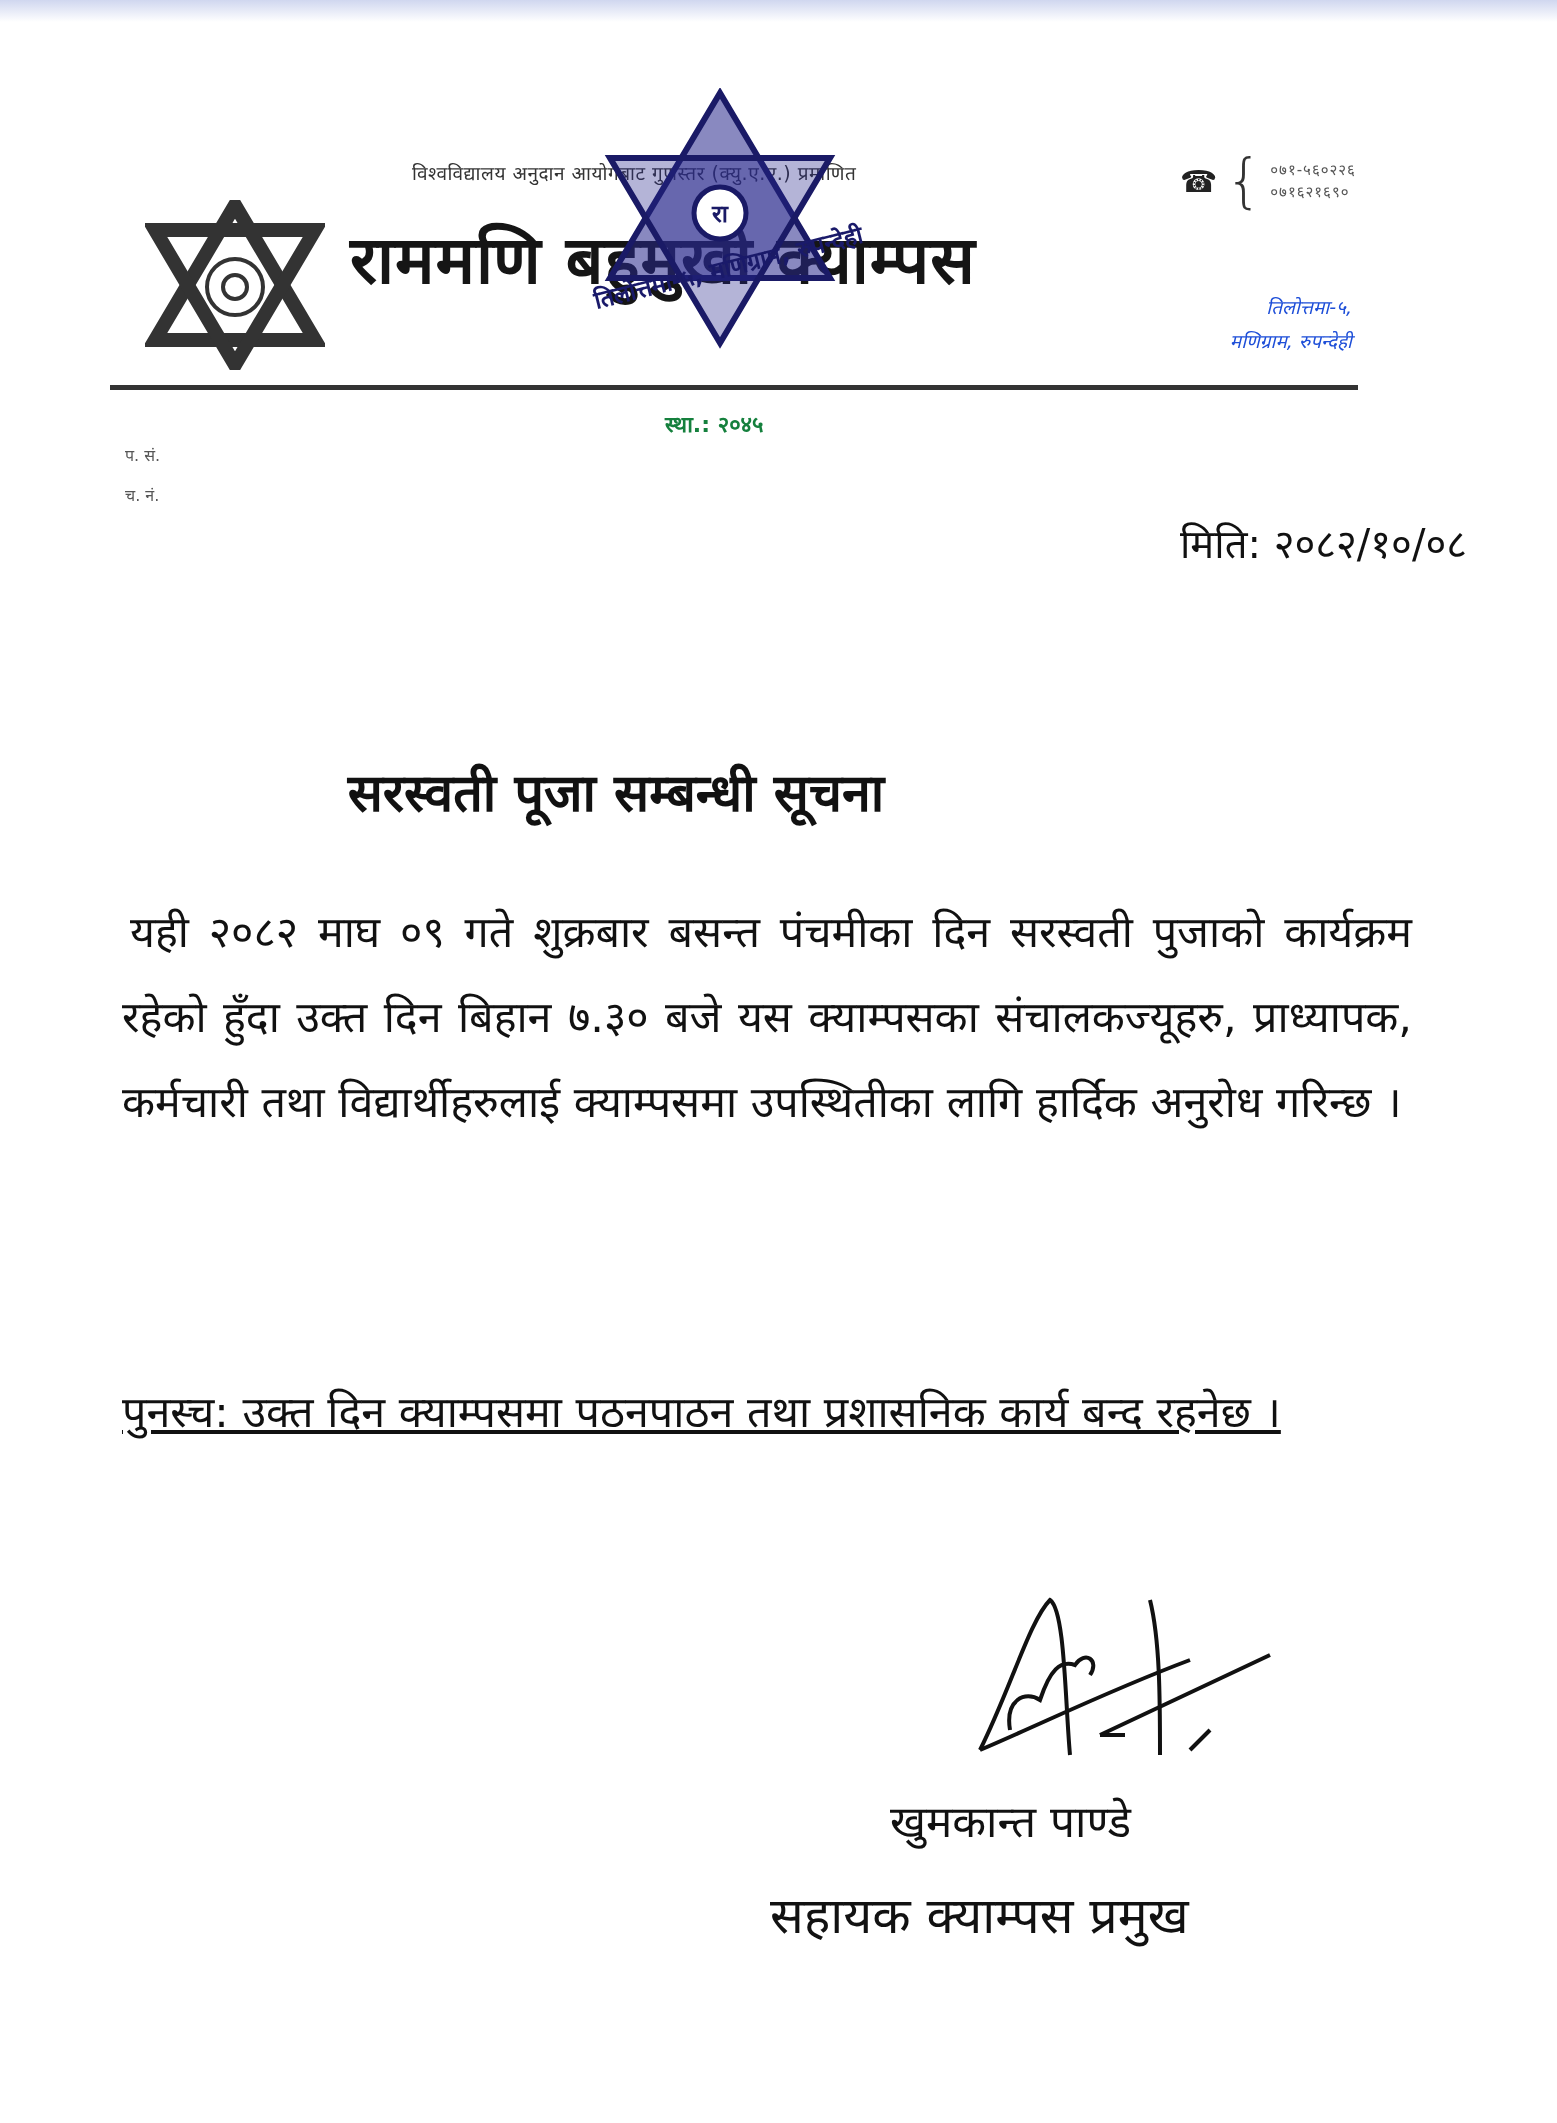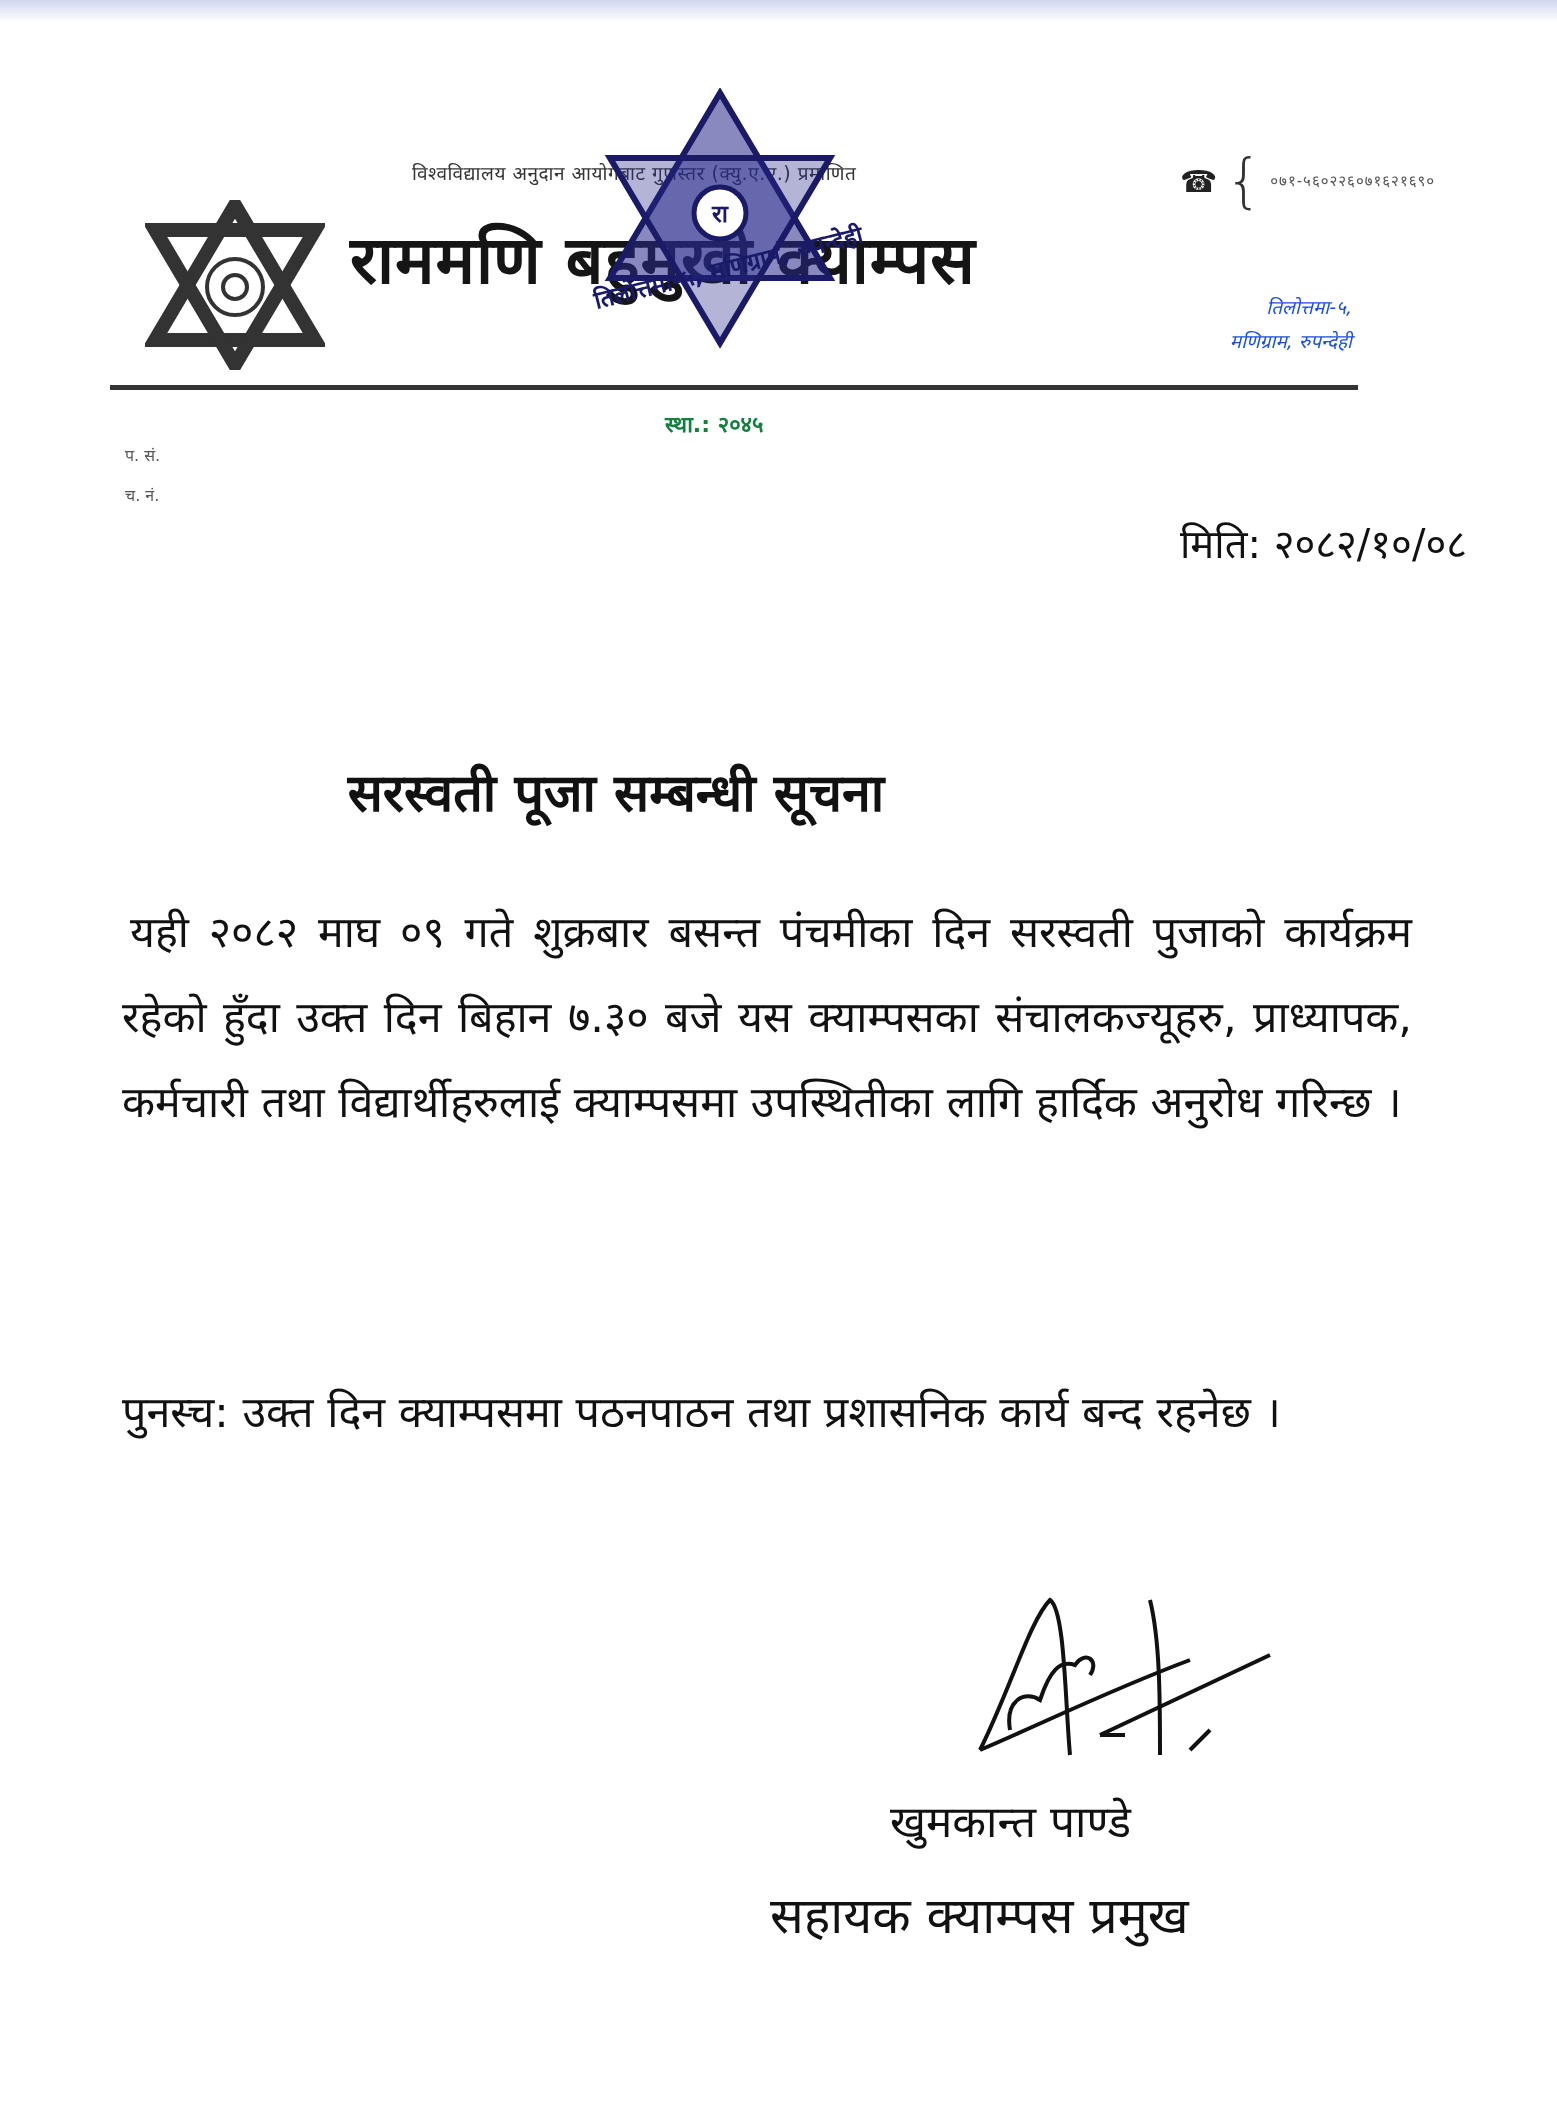--- a/index.html
+++ b/index.html
@@ -8,30 +8,30 @@
   .scan-noise { position:absolute; left:0; top:0; width:1557px; height:22px;
     background:linear-gradient(to bottom, rgba(120,140,210,0.35), rgba(255,255,255,0)); }
   .abs { position:absolute; }
   .logo-left { left:145px; top:200px; width:180px; height:170px; }
   .stamp { left:570px; top:88px; width:290px; height:360px; }
   .subtitle { left:412px; top:160px; font-size:19px; color:#333; letter-spacing:0.5px; white-space:nowrap; }
   .campus-title { left:350px; top:212px; font-size:66px; font-weight:bold; color:#151515; white-space:nowrap; letter-spacing:1px; }
   .phone-block { left:1180px; top:152px; display:flex; align-items:center; gap:8px; }
   .phone-icon { font-size:30px; color:#222; }
   .brace { font-size:58px; line-height:1; color:#333; font-weight:200; }
-  .phone-lines { display:flex; flex-direction:row; font-size:15px; color:#555; letter-spacing:1px; line-height:22px; }
+  .phone-lines { display:flex; flex-direction:column; font-size:15px; color:#555; letter-spacing:1px; line-height:22px; }
   .address { right:205px; top:290px; text-align:right; font-size:19px; color:#1d4ed8; line-height:34px;font-style:italic; }
   .header-rule { left:110px; top:385px; width:1248px; height:5px; background:#333; }
   .ref-labels { left:125px; top:436px; font-size:16px; color:#555; line-height:40px; }
   .stamp-text { left:590px; top:250px; transform:rotate(-14deg); font-size:24px; font-weight:bold; color:#1a1a6a; white-space:nowrap; }
   .stamp-est { left:665px; top:408px; font-size:22px; font-weight:bold; color:#15803d; }
   .date { right:90px; top:515px; font-size:40px; color:#111; white-space:nowrap; }
   .notice-title { left:0; width:1232px; top:755px; text-align:center; font-size:52px; font-weight:bold; }
   .body { left:122px; width:1290px; top:890px; font-size:43px; line-height:85px; text-align:justify; text-indent:8px; }
-  .body2 { left:122px; width:1290px; top:1370px; font-size:43px; line-height:85px; text-align:justify; }
+  .body2 { left:122px; width:1290px; top:1370px; font-size:43px; line-height:85px; text-align:justify;text-decoration:underline; }
   .signature { left:950px; top:1580px; width:330px; height:190px; }
   .signer-name { left:890px; top:1790px; font-size:44px; white-space:nowrap; }
   .signer-title { left:770px; top:1880px; font-size:50px; white-space:nowrap; }
 </style>
 </head>
 <body>
 
 <div class="scan-noise"></div>
 
 <svg class="abs logo-left" viewBox="0 0 180 170">

